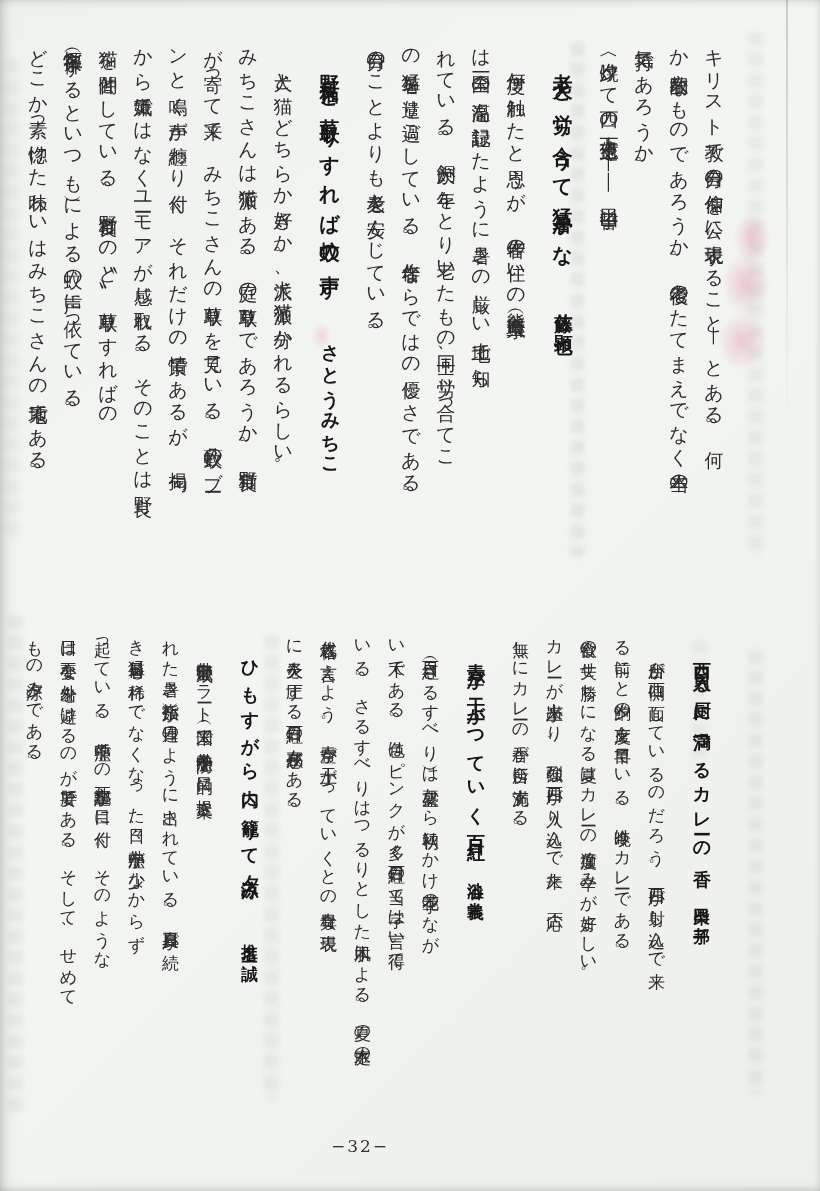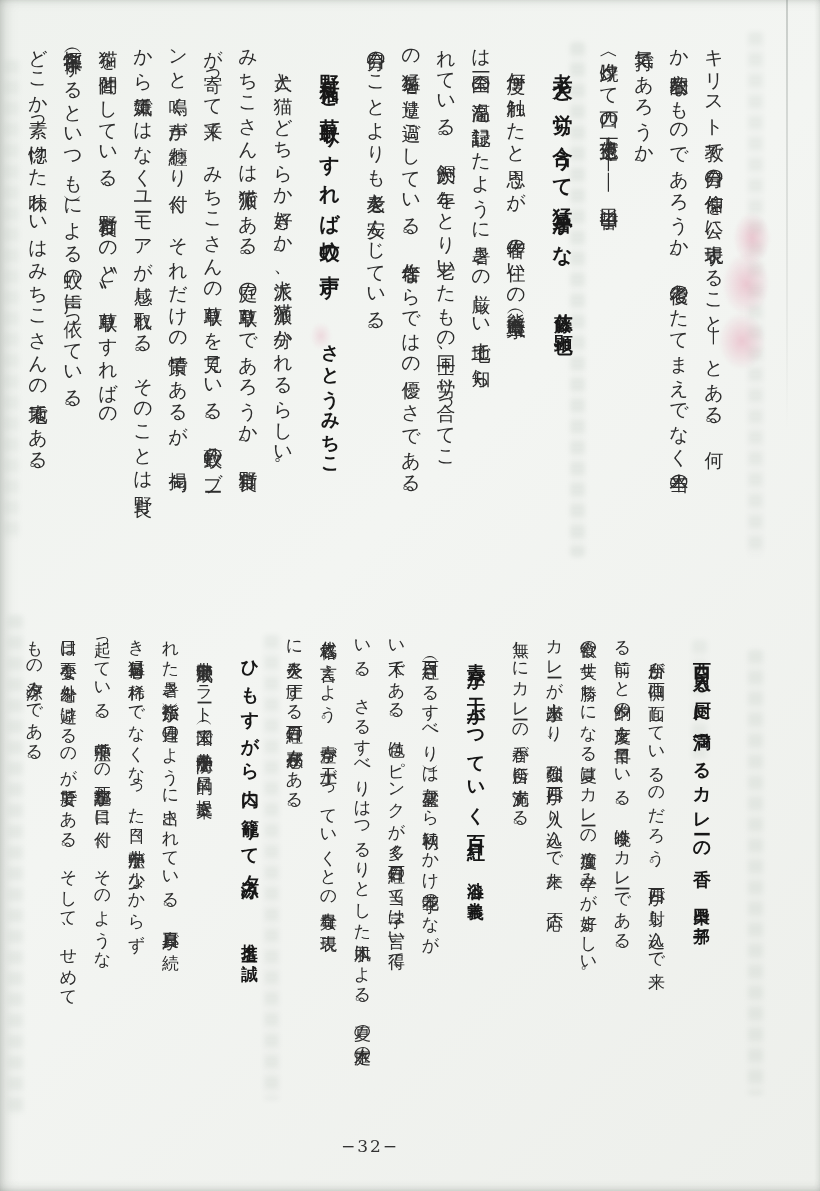--- a/index.html
+++ b/index.html
@@ -28,21 +28,21 @@
   #top-block .col{font-size:19px;line-height:35px;letter-spacing:1.5px;}
   #bottom-block .col{font-size:17px;line-height:34px;letter-spacing:1px;}
   .indent{text-indent:1.15em;}
   .quote-col{text-indent:.5em;}
   .title-col{font-weight:bold;color:#171717;margin-left:11px;margin-right:11px;text-indent:1.1em;}
   #top-block .title-col{font-size:20px;}
   #bottom-block .title-col{font-size:18px;}
   .title-text{letter-spacing:.27em;}
   .author{margin-top:2.1em;letter-spacing:.08em;font-size:.92em;}
 
-  .page-number{position:absolute;top:1136px;left:285px;width:170px;text-align:center;
+  .page-number{position:absolute;top:1136px;left:275px;width:170px;text-align:center;
     font-size:17px;letter-spacing:2px;color:#333;}
 
   
   .ghost{position:absolute;width:15px;border-radius:3px;filter:blur(2.5px);opacity:.55;
     background:repeating-linear-gradient(180deg,
       rgba(122,142,128,.22) 0 13px, rgba(122,142,128,.05) 13px 21px);}
   #ghost-1{left:570px;top:42px;height:515px;}
   #ghost-2{left:748px;top:32px;height:525px;opacity:.45;}
   #ghost-3{left:4px;top:60px;height:480px;opacity:.35;}
   #ghost-4{left:748px;top:650px;height:445px;opacity:.5;}

